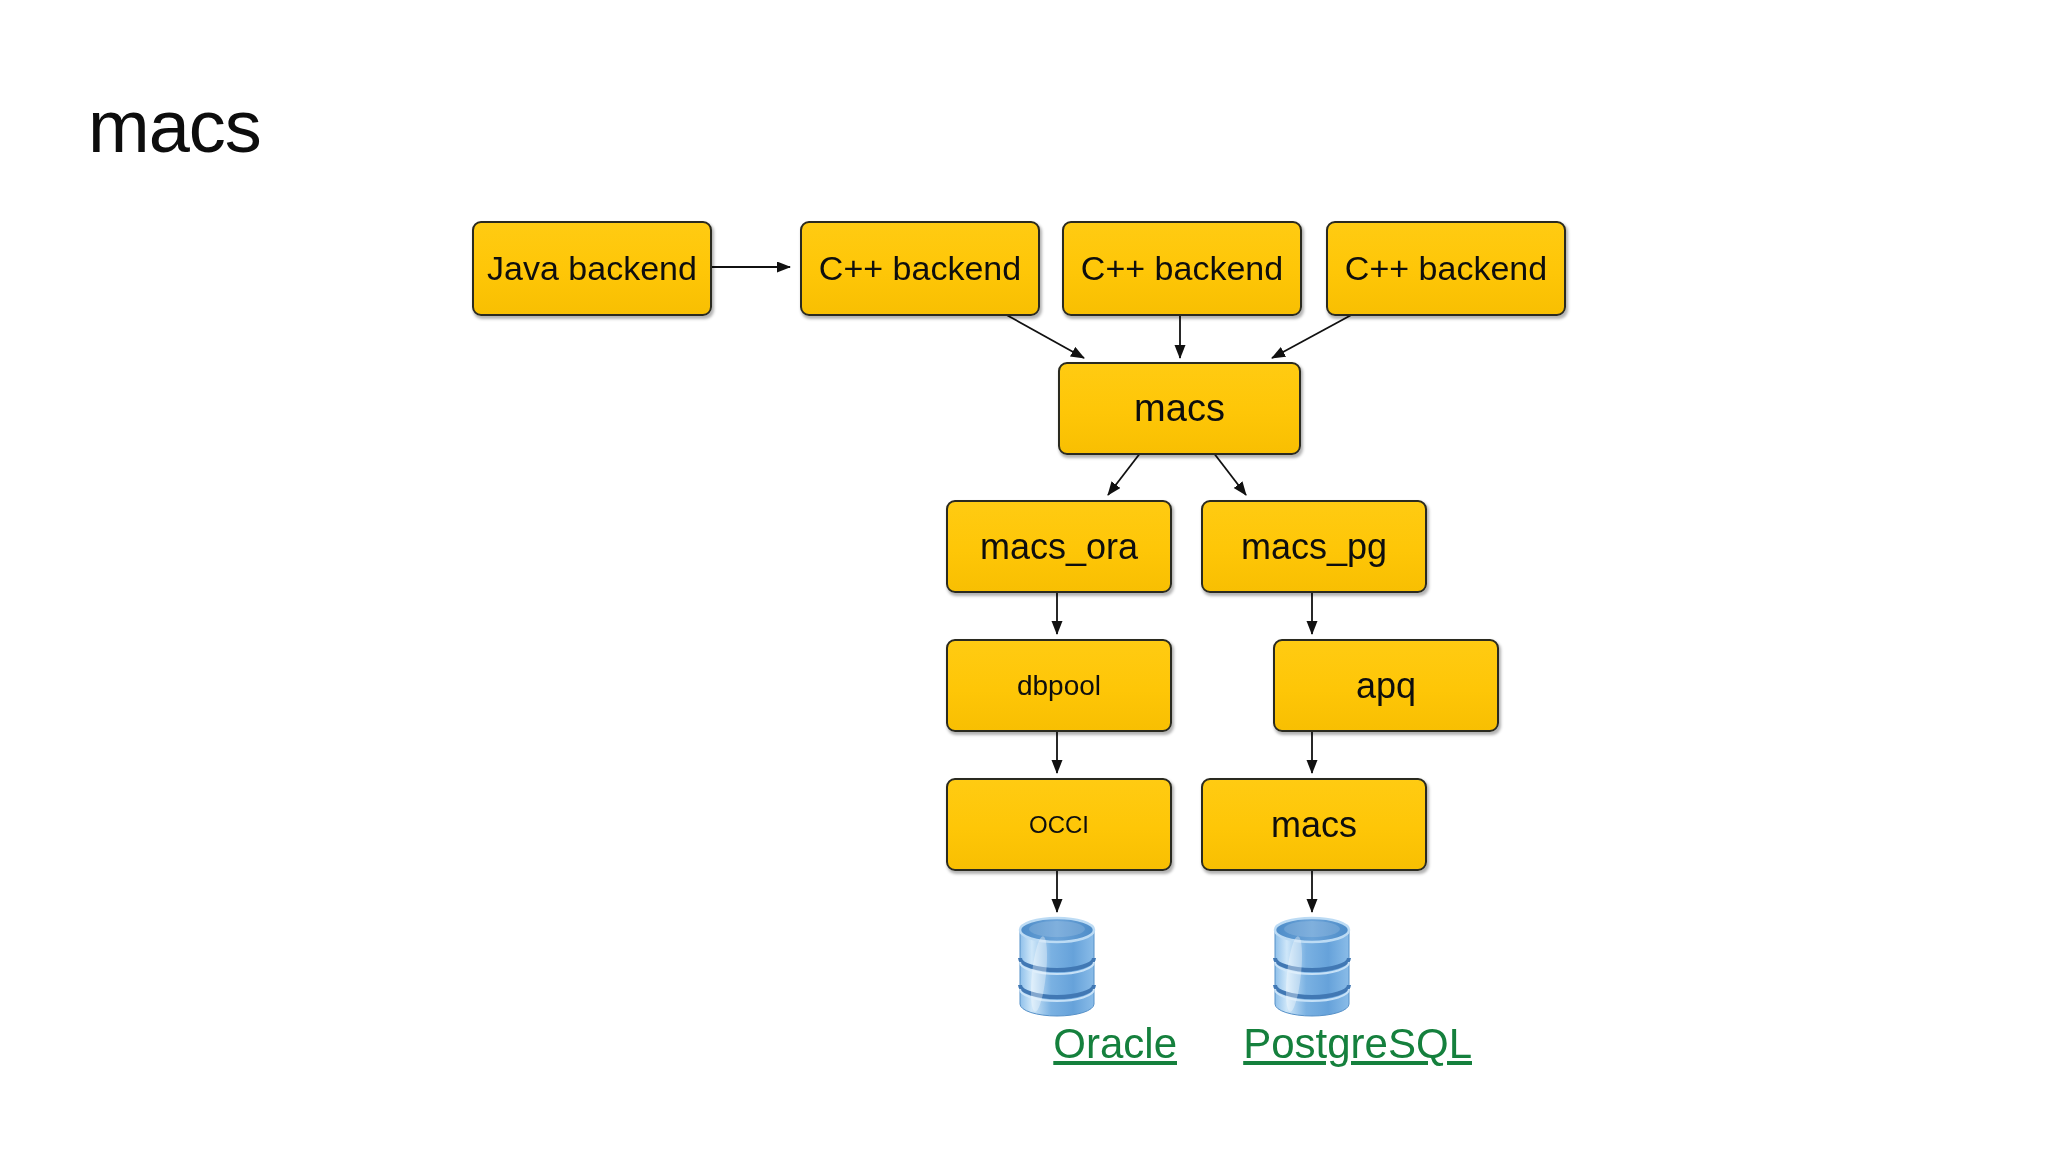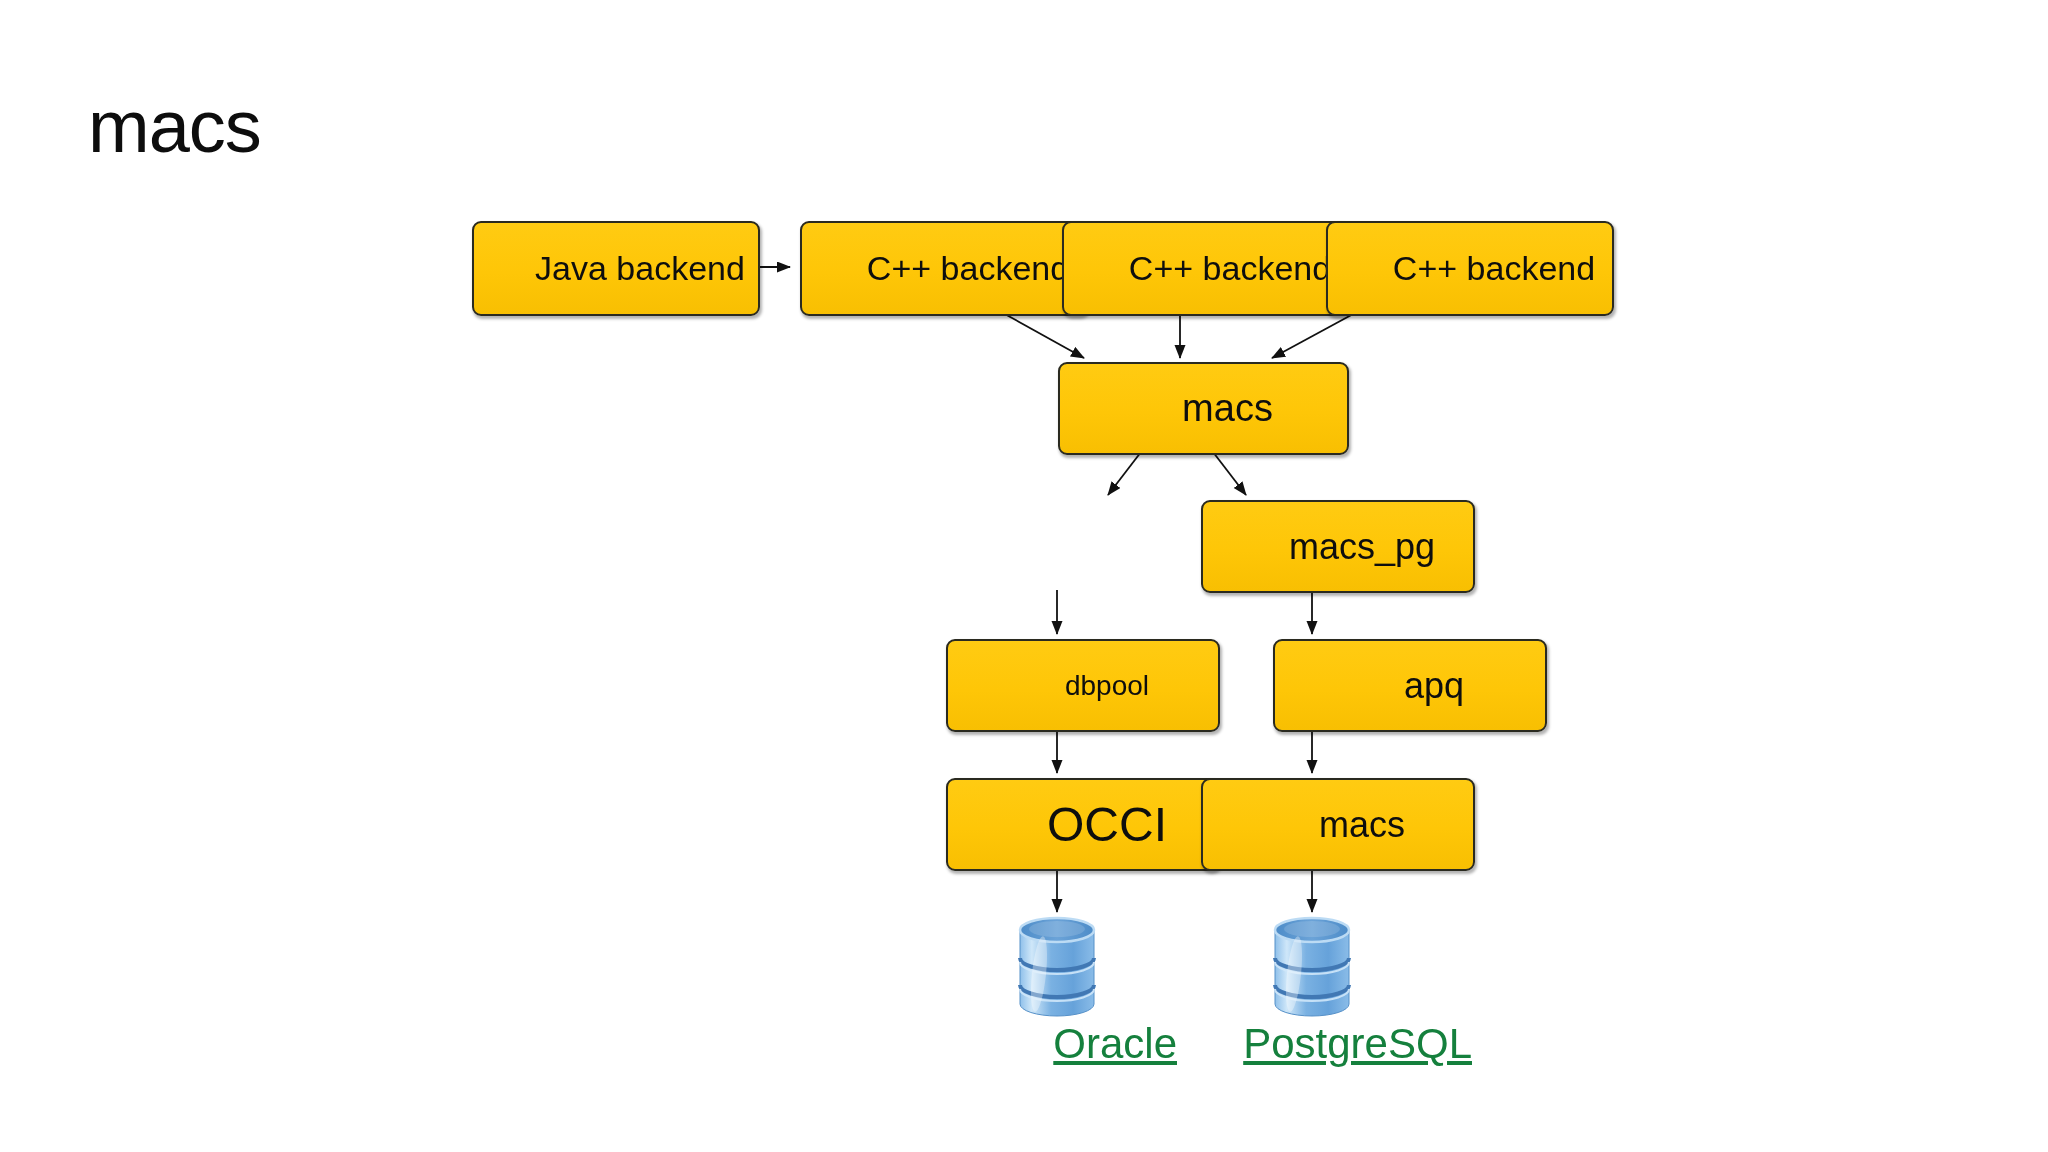--- a/index.html
+++ b/index.html
@@ -10,35 +10,35 @@
   .title{
     position:absolute;left:88px;top:78px;margin:0;
     font-size:74px;font-weight:500;letter-spacing:-1px;color:#0d0d0d;
   }
   .edges{position:absolute;left:0;top:0;width:2048px;height:1152px;}
   .node{
     position:absolute;display:flex;align-items:center;justify-content:center;
     background:linear-gradient(180deg,#ffcb12 0%,#fec607 55%,#f8bf02 100%);
     border:2px solid #2a2a20;border-radius:9px;
     box-shadow:1.5px 2.5px 3px rgba(0,0,0,0.30);
-    font-size:34px;color:#0e0e0e;white-space:nowrap;padding-left:48px;
+    font-size:34px;color:#0e0e0e;white-space:nowrap;
   }
   
   .n-java {left:472px; top:215px; width:236px; height:91px;}
   .n-cpp1 {left:800px; top:215px; width:236px; height:91px;}
   .n-cpp2 {left:1062px;top:215px; width:236px; height:91px;}
   .n-cpp3 {left:1326px;top:215px; width:236px; height:91px;}
   
   .n-macs {left:1058px;top:356px; width:239px; height:89px;font-size:38px;}
   
   .n-macsora{left:946px; top:494px; width:222px; height:89px;font-size:36px;}
   .n-macspg {left:1201px;top:494px; width:222px; height:89px;font-size:36px;}
   .n-dbpool {left:946px; top:633px; width:222px; height:89px;font-size:28px;}
   .n-apq    {left:1273px;top:633px; width:222px; height:89px;font-size:36px;}
-  .n-occi   {left:946px; top:772px; width:222px; height:89px;font-size:48px;}
+  .n-occi   {left:946px; top:772px; width:222px; height:89px;font-size:24px;}
   .n-libpq  {left:1201px;top:772px; width:222px; height:89px;font-size:36px;}
 
   .dbicon{position:absolute;width:78px;height:102px;}
   .db-oracle{left:1018px;top:910px;}
   .db-pg{left:1273px;top:910px;}
 
   .dblabel{
     position:absolute;top:1014px;text-align:right;
     font-size:42px;color:#15803d;text-decoration:underline;
   }
@@ -86,20 +86,23 @@
     <span>C++ backend</span>
   </div>
   <div class="node n-cpp2">
     <span>C++ backend</span>
   </div>
   <div class="node n-cpp3">
     <span>C++ backend</span>
   </div>
   <div class="node n-macs">
     <span>macs</span>
+  </div>
+  <div class="node n-macsora">
+    <span>macs_ora</span>
   </div>
   <div class="node n-macspg">
     <span>macs_pg</span>
   </div>
   <div class="node n-dbpool">
     <span>dbpool</span>
   </div>
   <div class="node n-apq">
     <span>apq</span>
   </div>

